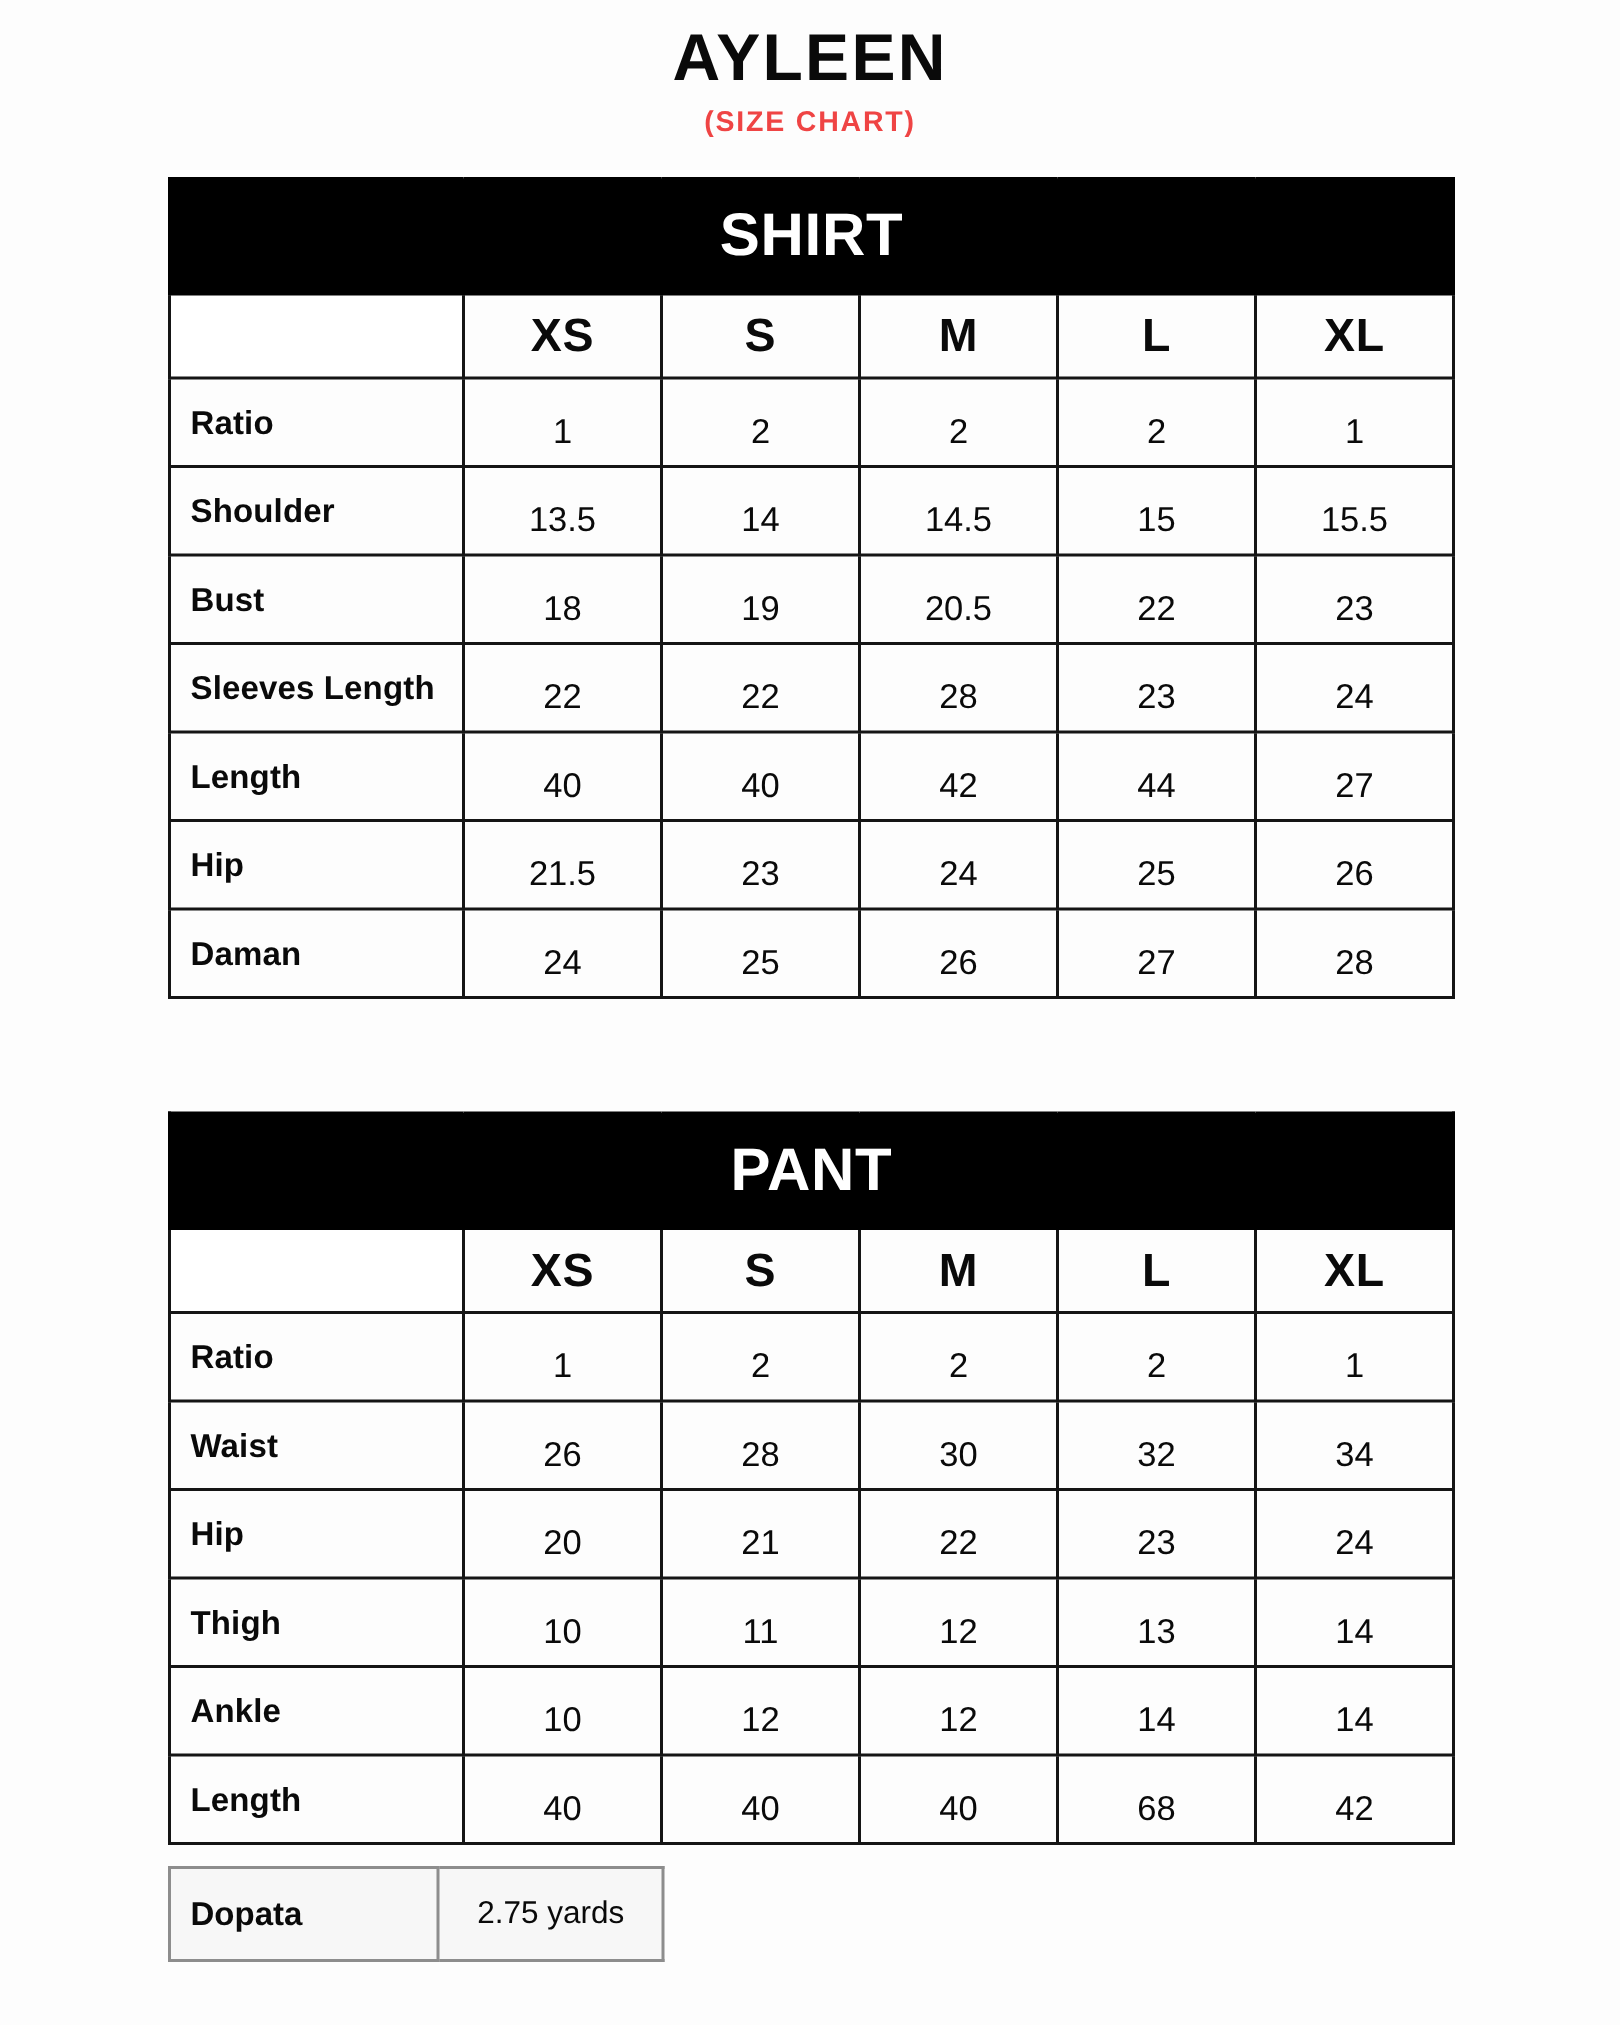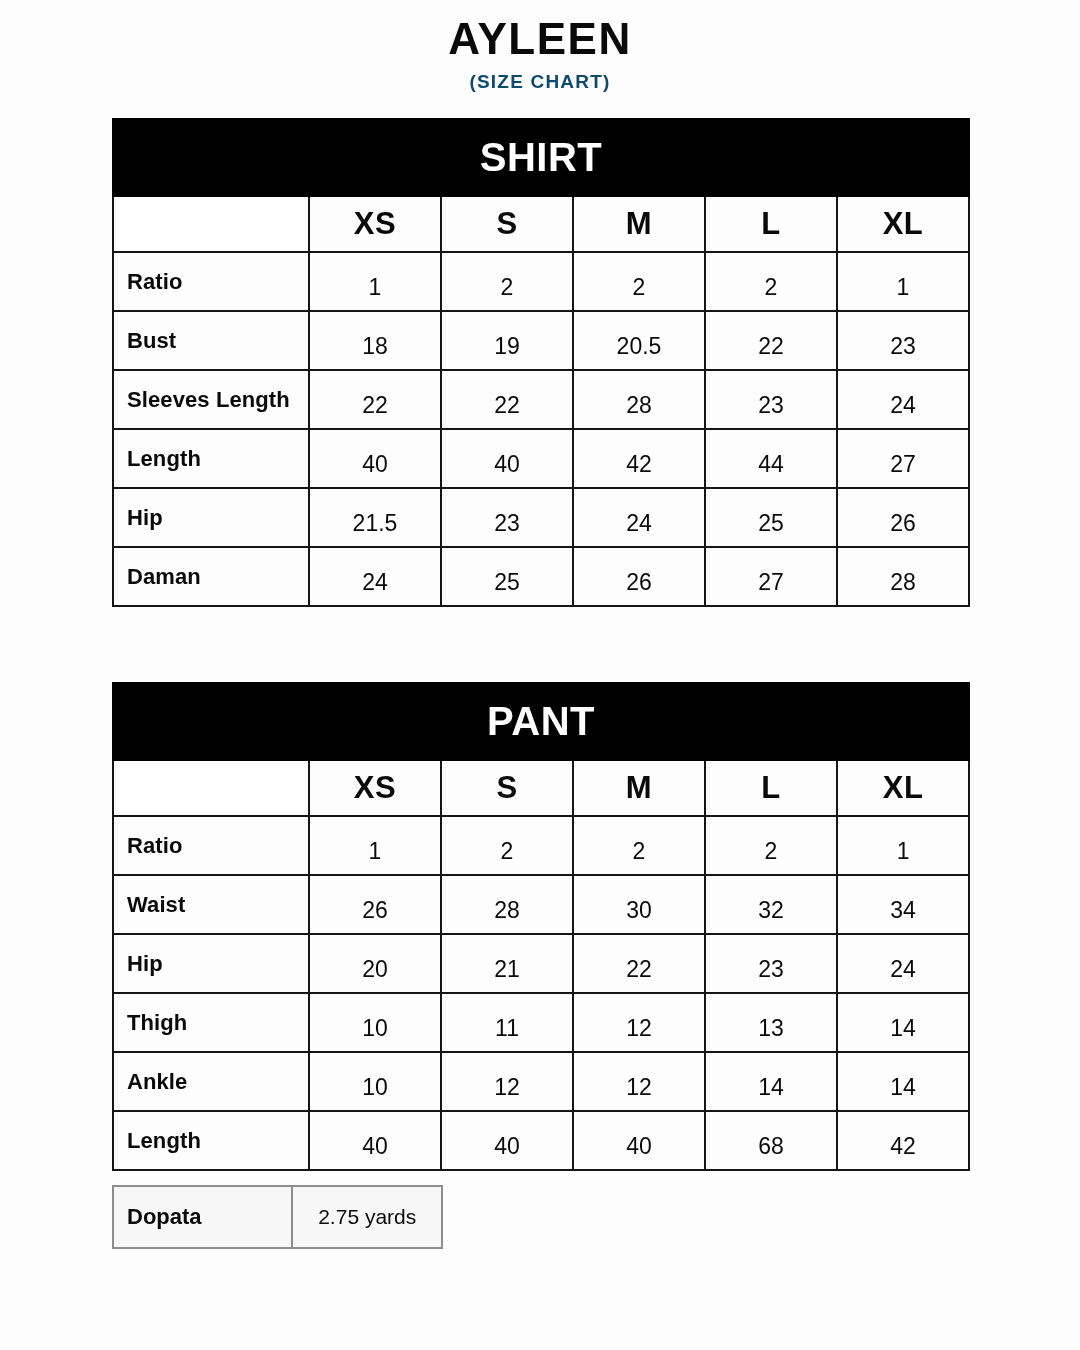--- a/index.html
+++ b/index.html
@@ -32,21 +32,21 @@
     font-weight: bold;
     letter-spacing: 1.5px;
     line-height: 1.05;
     color: #0a0a0a;
   }
   .brand-subtitle {
     font-size: 19px;
     font-weight: bold;
     letter-spacing: 1.2px;
     margin-top: 9px;
-    color: #0c4a6e;
+    color: #ef4444;
   }
 
   
   .table-wrap {
     width: 856px;
     margin: 0 auto;
   }
   .wrap-shirt { margin-top: 25px; }
   .wrap-pant  { margin-top: 75px; }
 
@@ -171,20 +171,28 @@
 
         <tr class="data-row">
           <td class="row-label">Ratio</td>
           <td class="row-value">1</td>
           <td class="row-value">2</td>
           <td class="row-value">2</td>
           <td class="row-value">2</td>
           <td class="row-value">1</td>
         </tr>
         <tr class="data-row">
+          <td class="row-label">Shoulder</td>
+          <td class="row-value">13.5</td>
+          <td class="row-value">14</td>
+          <td class="row-value">14.5</td>
+          <td class="row-value">15</td>
+          <td class="row-value">15.5</td>
+        </tr>
+        <tr class="data-row">
           <td class="row-label">Bust</td>
           <td class="row-value">18</td>
           <td class="row-value">19</td>
           <td class="row-value">20.5</td>
           <td class="row-value">22</td>
           <td class="row-value">23</td>
         </tr>
         <tr class="data-row">
           <td class="row-label">Sleeves Length</td>
           <td class="row-value">22</td>

